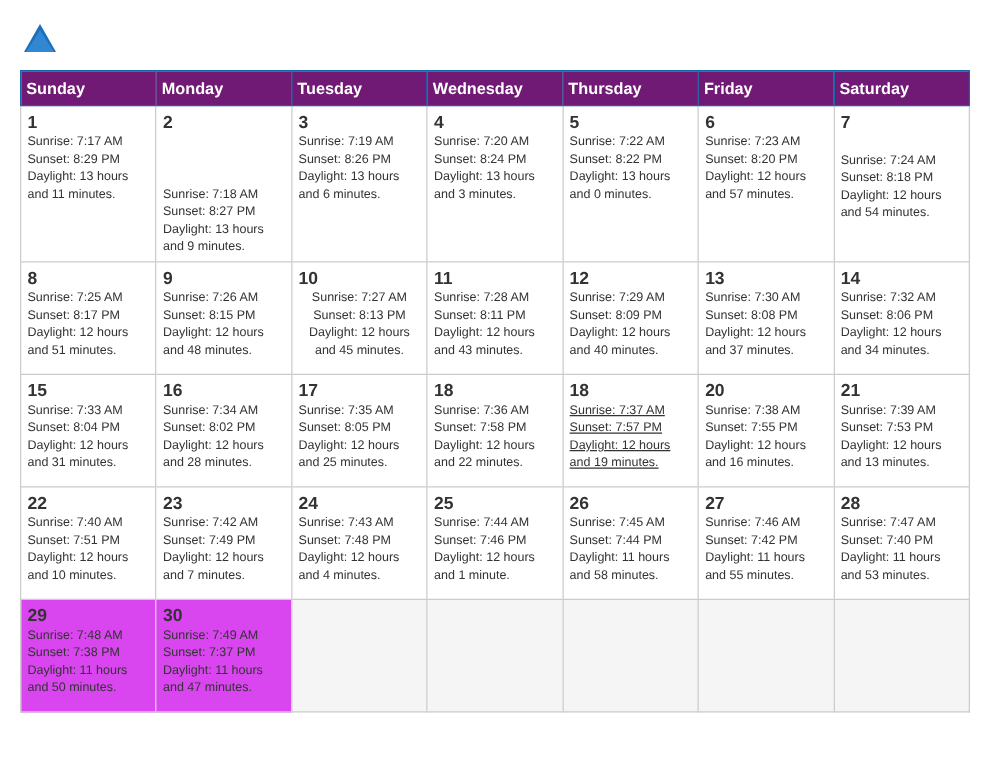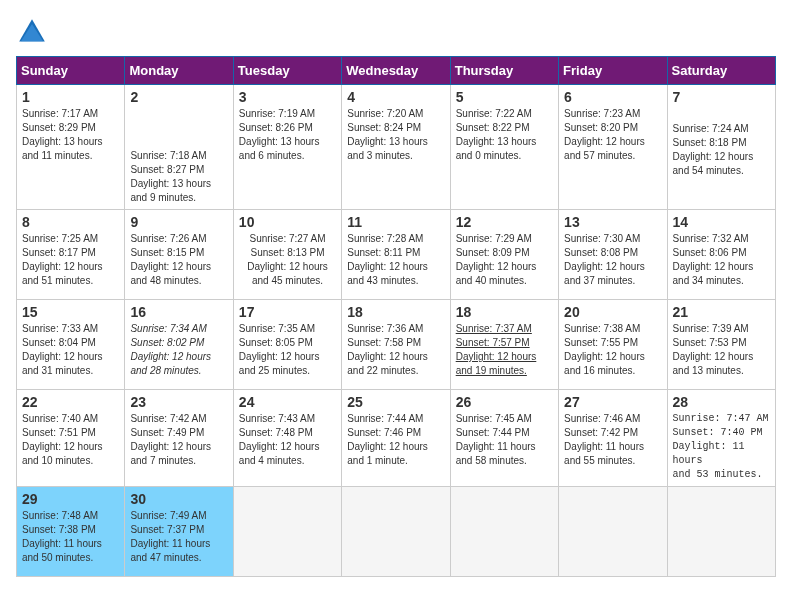--- a/index.html
+++ b/index.html
@@ -86,21 +86,21 @@
     }
     .day-info {
       font-size: 10px;
       line-height: 1.4;
       color: #333;
     }
     tr.week-row td {
       height: 90px;
     }
     .last-row td {
-      background: #7dd3fc;
+      background: #d946ef;
     }
   </style>
 </head>
 <body>
 
 <div class="header-area">
   <div class="logo">
     <svg class="logo-icon" viewBox="0 0 40 40">
       <polygon points="20,4 36,32 4,32" fill="#1a6fba"></polygon>
       <polygon points="20,10 34,32 6,32" fill="#4a9fea" opacity="0.5"></polygon>
@@ -234,21 +234,21 @@
       <tr class="week-row">
         <td>
           <span class="day-number">15</span>
           <div class="day-info" style="white-space: pre-line;">Sunrise: 7:33 AM
 Sunset: 8:04 PM
 Daylight: 12 hours
 and 31 minutes.</div>
         </td>
         <td>
           <span class="day-number">16</span>
-          <div class="day-info" style="white-space: pre-line; font-style: italic;">Sunrise: 7:34 AM
+          <div class="day-info" style="white-space: pre-line;">Sunrise: 7:34 AM
 Sunset: 8:02 PM
 Daylight: 12 hours
 and 28 minutes.</div>
         </td>
         <td>
           <span class="day-number">17</span>
           <div class="day-info" style="white-space: pre-line;">Sunrise: 7:35 AM
 Sunset: 8:05 PM
 Daylight: 12 hours
 and 25 minutes.</div>
@@ -320,21 +320,21 @@
         </td>
         <td>
           <span class="day-number">27</span>
           <div class="day-info" style="white-space: pre-line;">Sunrise: 7:46 AM
 Sunset: 7:42 PM
 Daylight: 11 hours
 and 55 minutes.</div>
         </td>
         <td>
           <span class="day-number">28</span>
-          <div class="day-info" style="white-space: pre-line; font-family: Liberation Mono, monospace;">Sunrise: 7:47 AM
+          <div class="day-info" style="white-space: pre-line;">Sunrise: 7:47 AM
 Sunset: 7:40 PM
 Daylight: 11 hours
 and 53 minutes.</div>
         </td>
       </tr>
       <tr class="week-row last-row">
         <td>
           <span class="day-number">29</span>
           <div class="day-info" style="white-space: pre-line;">Sunrise: 7:48 AM
 Sunset: 7:38 PM

